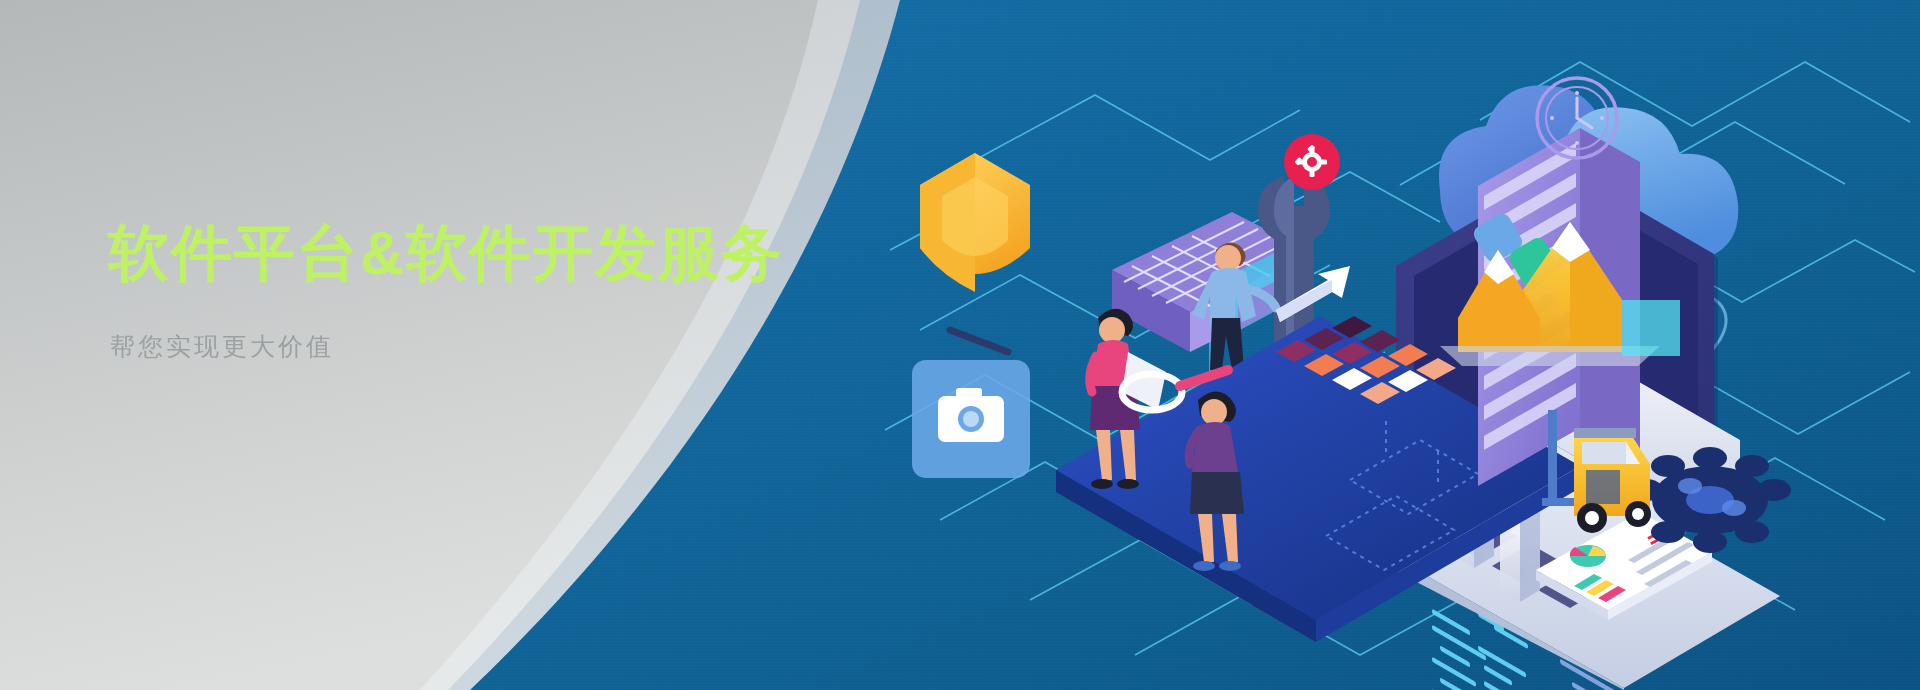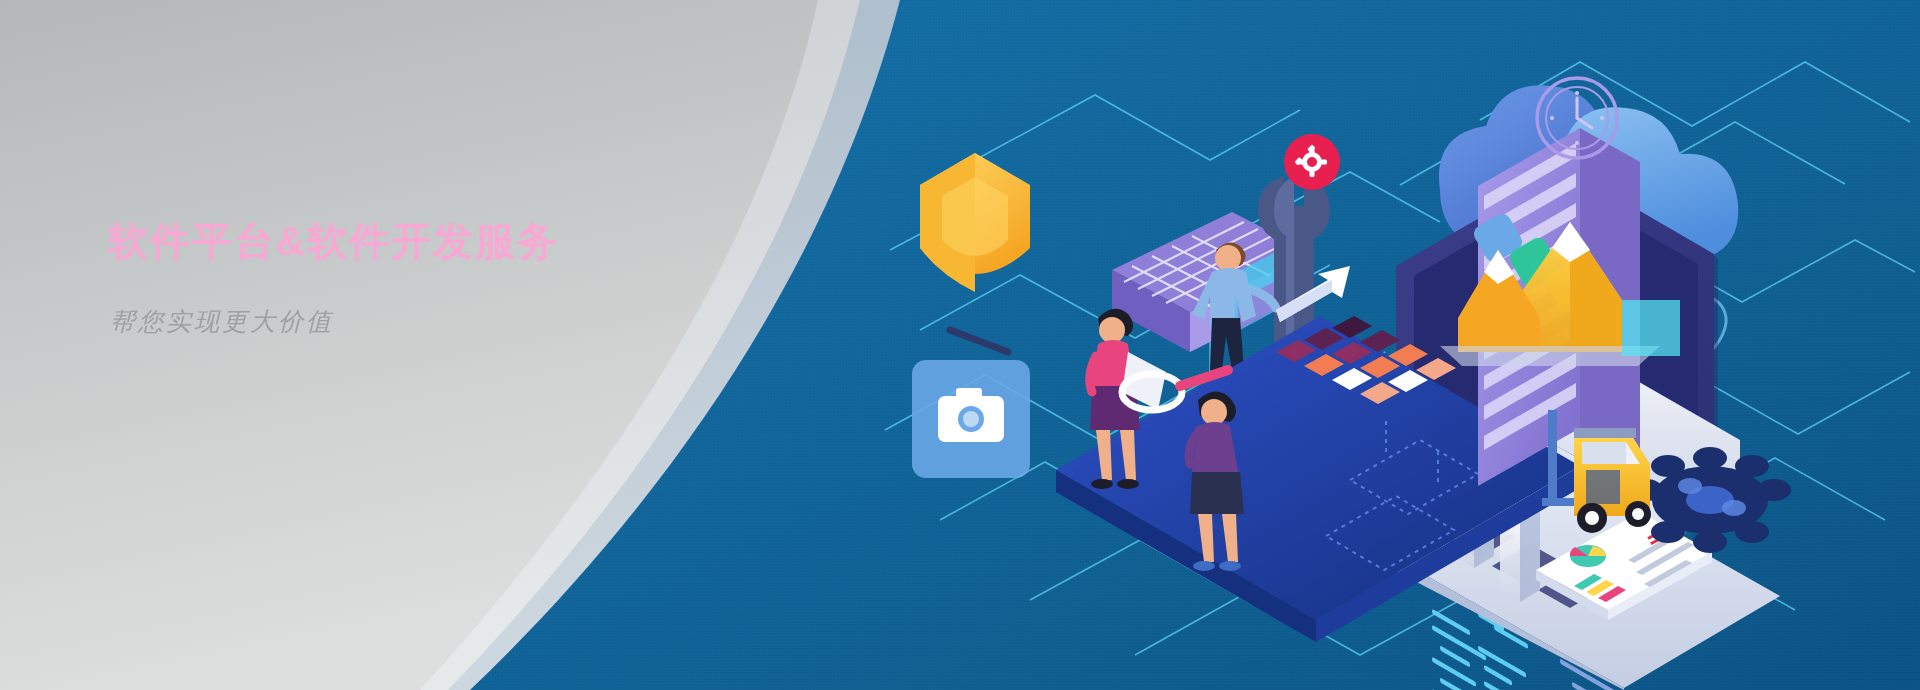--- a/index.html
+++ b/index.html
@@ -22,26 +22,26 @@
     background-image:
       repeating-linear-gradient(0deg,rgba(255,255,255,.035) 0 1px,transparent 1px 3px),
       repeating-linear-gradient(90deg,rgba(0,0,0,.035) 0 1px,transparent 1px 3px);
   }
   
   .curve-svg{position:absolute;left:0;top:0;width:1920px;height:690px;}
 
   
   .copy{position:absolute;left:108px;top:218px;width:760px;}
   .title{
-    margin:0;color:#f9a8d4;font-size:40px;line-height:1.18;
+    margin:0;color:#bef264;font-size:61px;line-height:1.18;
     font-weight:700;letter-spacing:2px;white-space:nowrap;
   }
   .subtitle{
     margin:40px 0 0 2px;color:#9ba0a1;font-size:25px;
-    letter-spacing:3px;font-weight:400;white-space:nowrap;font-style:italic;
+    letter-spacing:3px;font-weight:400;white-space:nowrap;
   }
 
   
   .art{position:absolute;left:880px;top:0;width:1040px;height:690px;}
   .art svg{display:block;width:1040px;height:690px;}
 </style>
 </head>
 <body>
 
 <div class="banner">

